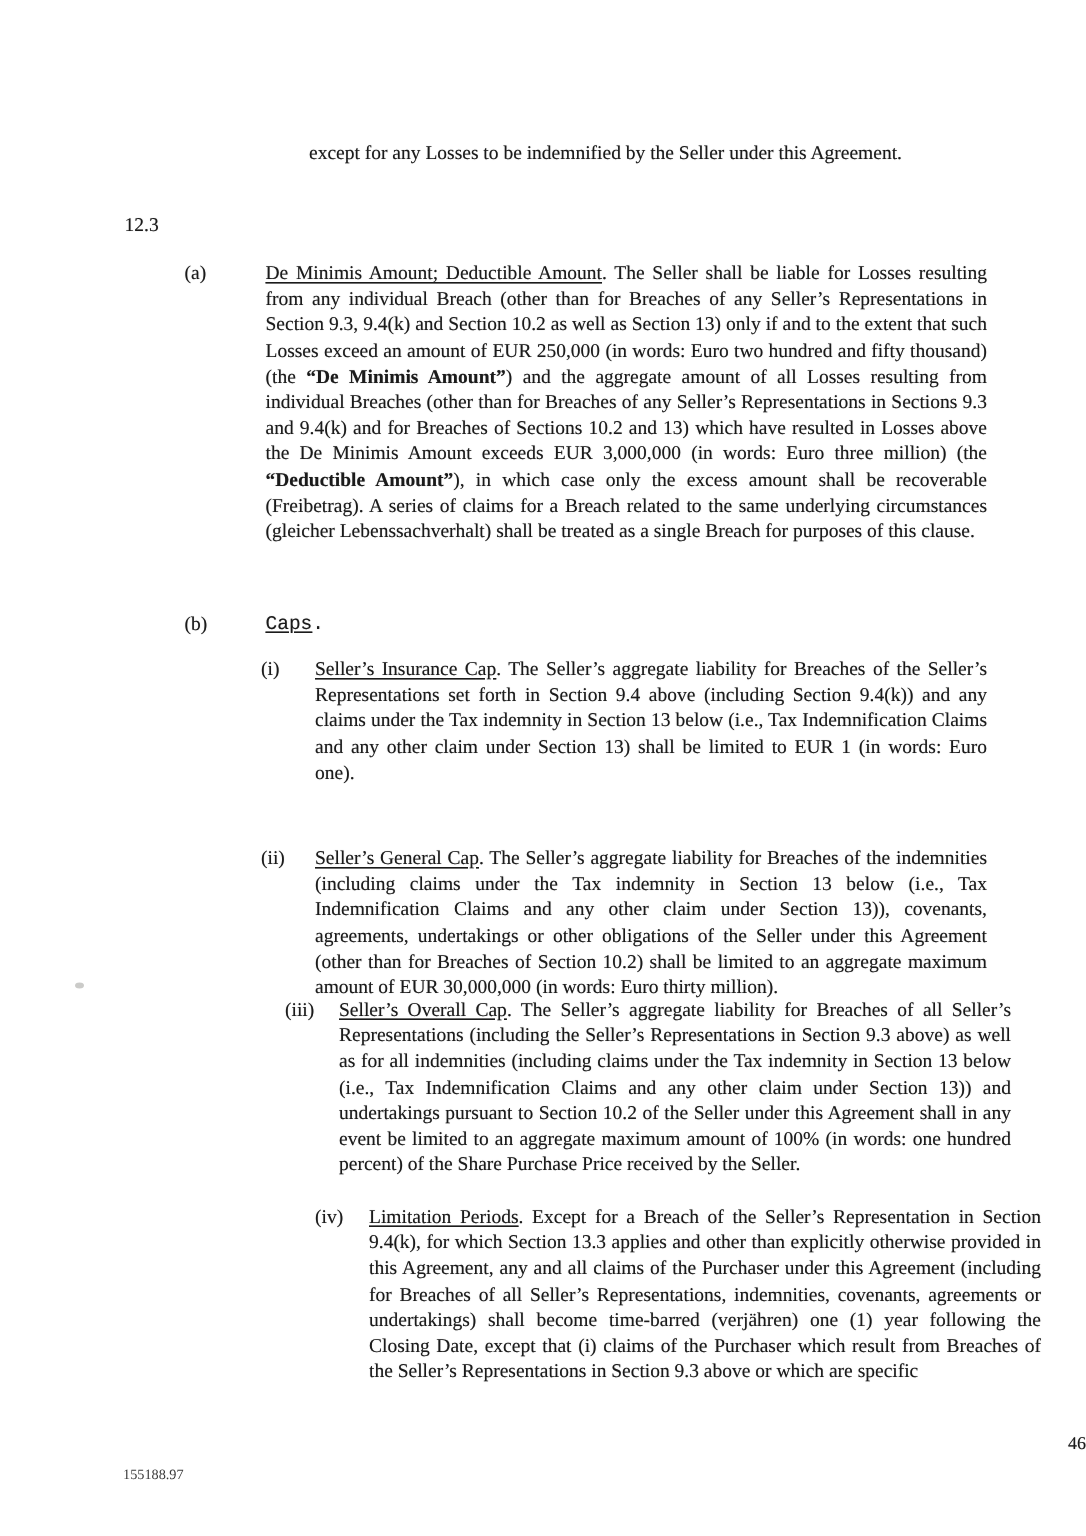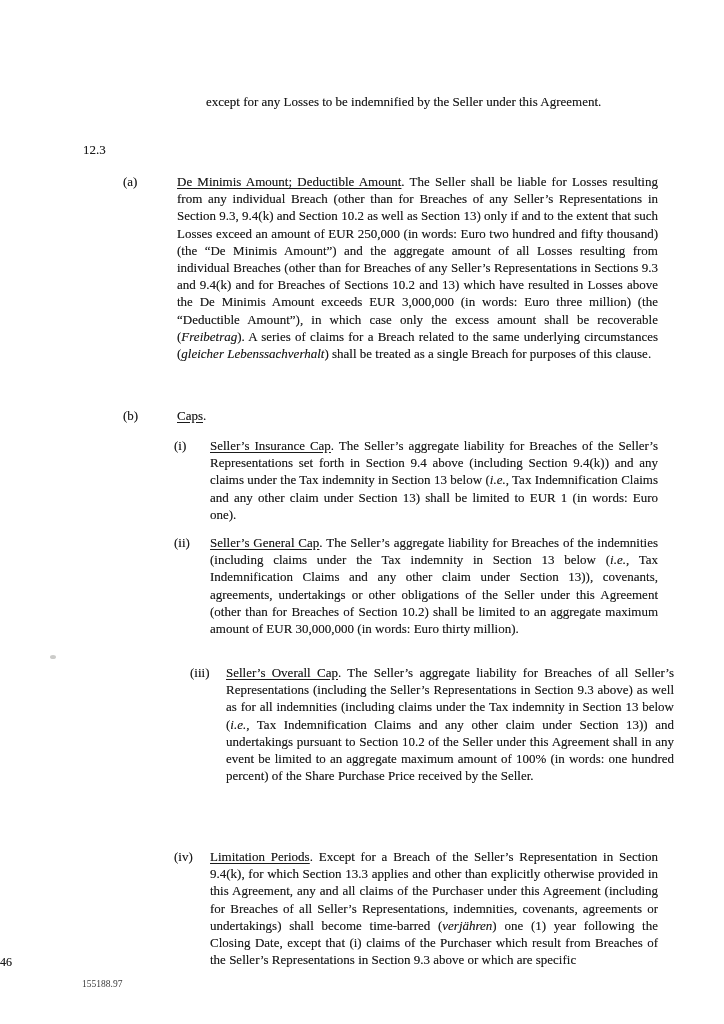--- a/index.html
+++ b/index.html
@@ -13,36 +13,36 @@
     font-family: "Liberation Serif", serif;
     font-size: 13px;
     line-height: 17.2px;
     color: #1b1b1b;
     text-shadow: 0 0 0.5px rgba(45,45,45,0.55);
     overflow: hidden;
   }
   .abs { position: absolute; margin: 0; }
   .just { text-align: justify; }
   .u { text-decoration: underline; text-underline-offset: 2px; }
-  .b { font-weight: normal; }
-  .i { font-style: italic; }
+  .b { font-weight: bold; }
+  .i { }
   .intro { left: 206px; top: 93px; width: 452px; }
   .lbl-a { left: 123px; top: 173px; }
   .txt-a { left: 177px; top: 173px; width: 481px; }
   .lbl-b { left: 123px; top: 407px; }
-  .txt-b { left: 177px; top: 407px; }
+  .txt-b { left: 177px; top: 407px; font-family: Liberation Mono, monospace; }
   .item-label { left: 174px; }
   .item-text { left: 210px; width: 448px; }
   .top-i   { top: 437px; }
-  .top-ii  { top: 534px; }
+  .top-ii  { top: 563px; }
   .top-iii { top: 664px; margin-left: 16px; }
-  .top-iv  { top: 848px; }
+  .top-iv  { top: 802px; margin-left: 36px; }
   .page-number {
     left: 0; top: 954px; width: 100%;
-    text-align: left; font-size: 12px;
+    text-align: right; font-size: 12px;
   }
   .doc-ref {
     left: 82px; top: 976px;
     font-size: 9.5px; color: #3a3a3a;
     text-shadow: none;
   }
   .speck {
     position: absolute; left: 50px; top: 655px;
     width: 6px; height: 4px; background: #b5b5b2;
     border-radius: 50%; opacity: 0.7;

